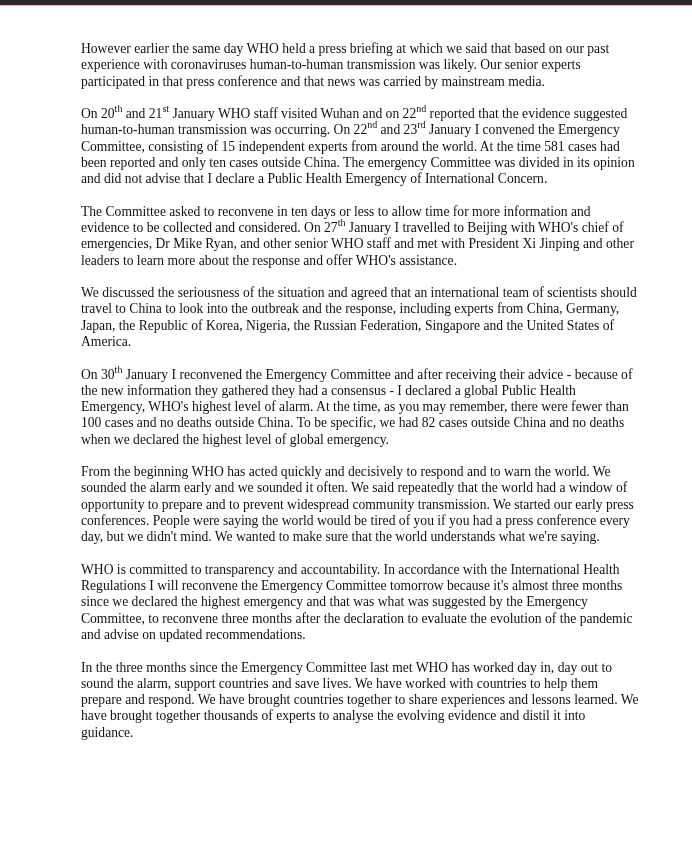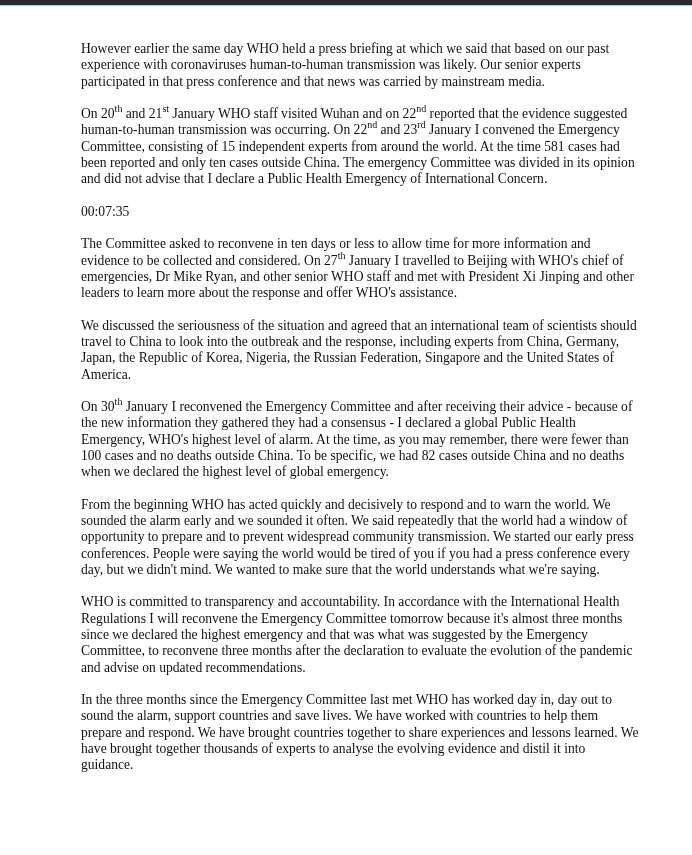--- a/index.html
+++ b/index.html
@@ -21,21 +21,20 @@
     .content p { margin: 0 0 16.2px 0; }
     sup { font-size: 10px; line-height: 0; vertical-align: super; }
   </style>
 </head>
 <body>
 
 <div class="page">
   <div class="content" id="content">
       <p><span>However earlier the same day WHO held a press briefing at which we said that based on our past experience with coronaviruses human-to-human transmission was likely. Our senior experts participated in that press conference and that news was carried by mainstream media.</span></p>
       <p><span>On 20</span><sup>th</sup><span> and 21</span><sup>st</sup><span> January WHO staff visited Wuhan and on 22</span><sup>nd</sup><span> reported that the evidence suggested human-to-human transmission was occurring. On 22</span><sup>nd</sup><span> and 23</span><sup>rd</sup><span> January I convened the Emergency Committee, consisting of 15 independent experts from around the world. At the time 581 cases had been reported and only ten cases outside China. The emergency Committee was divided in its opinion and did not advise that I declare a Public Health Emergency of International Concern.</span></p>
-      <p><span>00:07:35</span></p>
       <p><span>The Committee asked to reconvene in ten days or less to allow time for more information and evidence to be collected and considered. On 27</span><sup>th</sup><span> January I travelled to Beijing with WHO's chief of emergencies, Dr Mike Ryan, and other senior WHO staff and met with President Xi Jinping and other leaders to learn more about the response and offer WHO's assistance.</span></p>
       <p><span>We discussed the seriousness of the situation and agreed that an international team of scientists should travel to China to look into the outbreak and the response, including experts from China, Germany, Japan, the Republic of Korea, Nigeria, the Russian Federation, Singapore and the United States of America.</span></p>
       <p><span>On 30</span><sup>th</sup><span> January I reconvened the Emergency Committee and after receiving their advice - because of the new information they gathered they had a consensus - I declared a global Public Health Emergency, WHO's highest level of alarm. At the time, as you may remember, there were fewer than 100 cases and no deaths outside China. To be specific, we had 82 cases outside China and no deaths when we declared the highest level of global emergency.</span></p>
       <p><span>From the beginning WHO has acted quickly and decisively to respond and to warn the world. We sounded the alarm early and we sounded it often. We said repeatedly that the world had a window of opportunity to prepare and to prevent widespread community transmission. We started our early press conferences. People were saying the world would be tired of you if you had a press conference every day, but we didn't mind. We wanted to make sure that the world understands what we're saying.</span></p>
       <p><span>WHO is committed to transparency and accountability. In accordance with the International Health Regulations I will reconvene the Emergency Committee tomorrow because it's almost three months since we declared the highest emergency and that was what was suggested by the Emergency Committee, to reconvene three months after the declaration to evaluate the evolution of the pandemic and advise on updated recommendations.</span></p>
       <p><span>In the three months since the Emergency Committee last met WHO has worked day in, day out to sound the alarm, support countries and save lives. We have worked with countries to help them prepare and respond. We have brought countries together to share experiences and lessons learned. We have brought together thousands of experts to analyse the evolving evidence and distil it into guidance.</span></p>
     </div>
 </div>
 
 </body></html>

